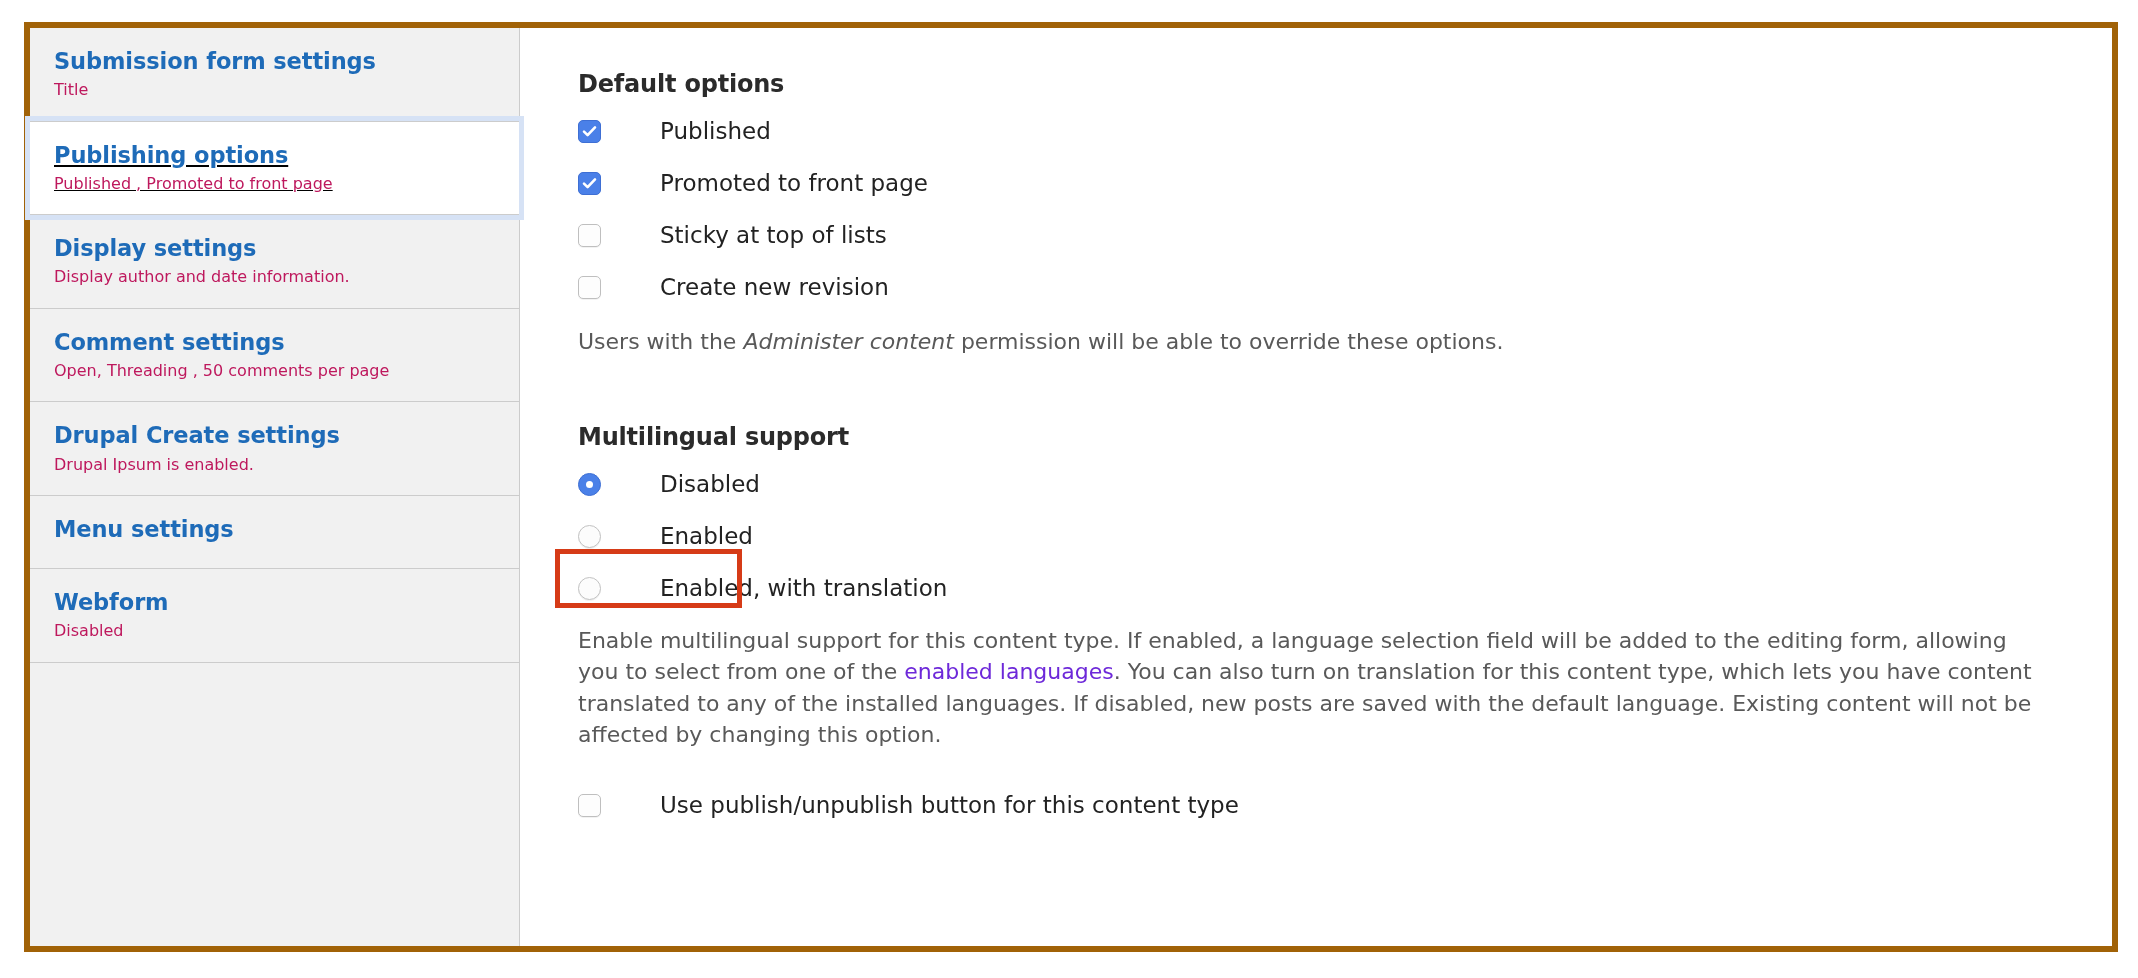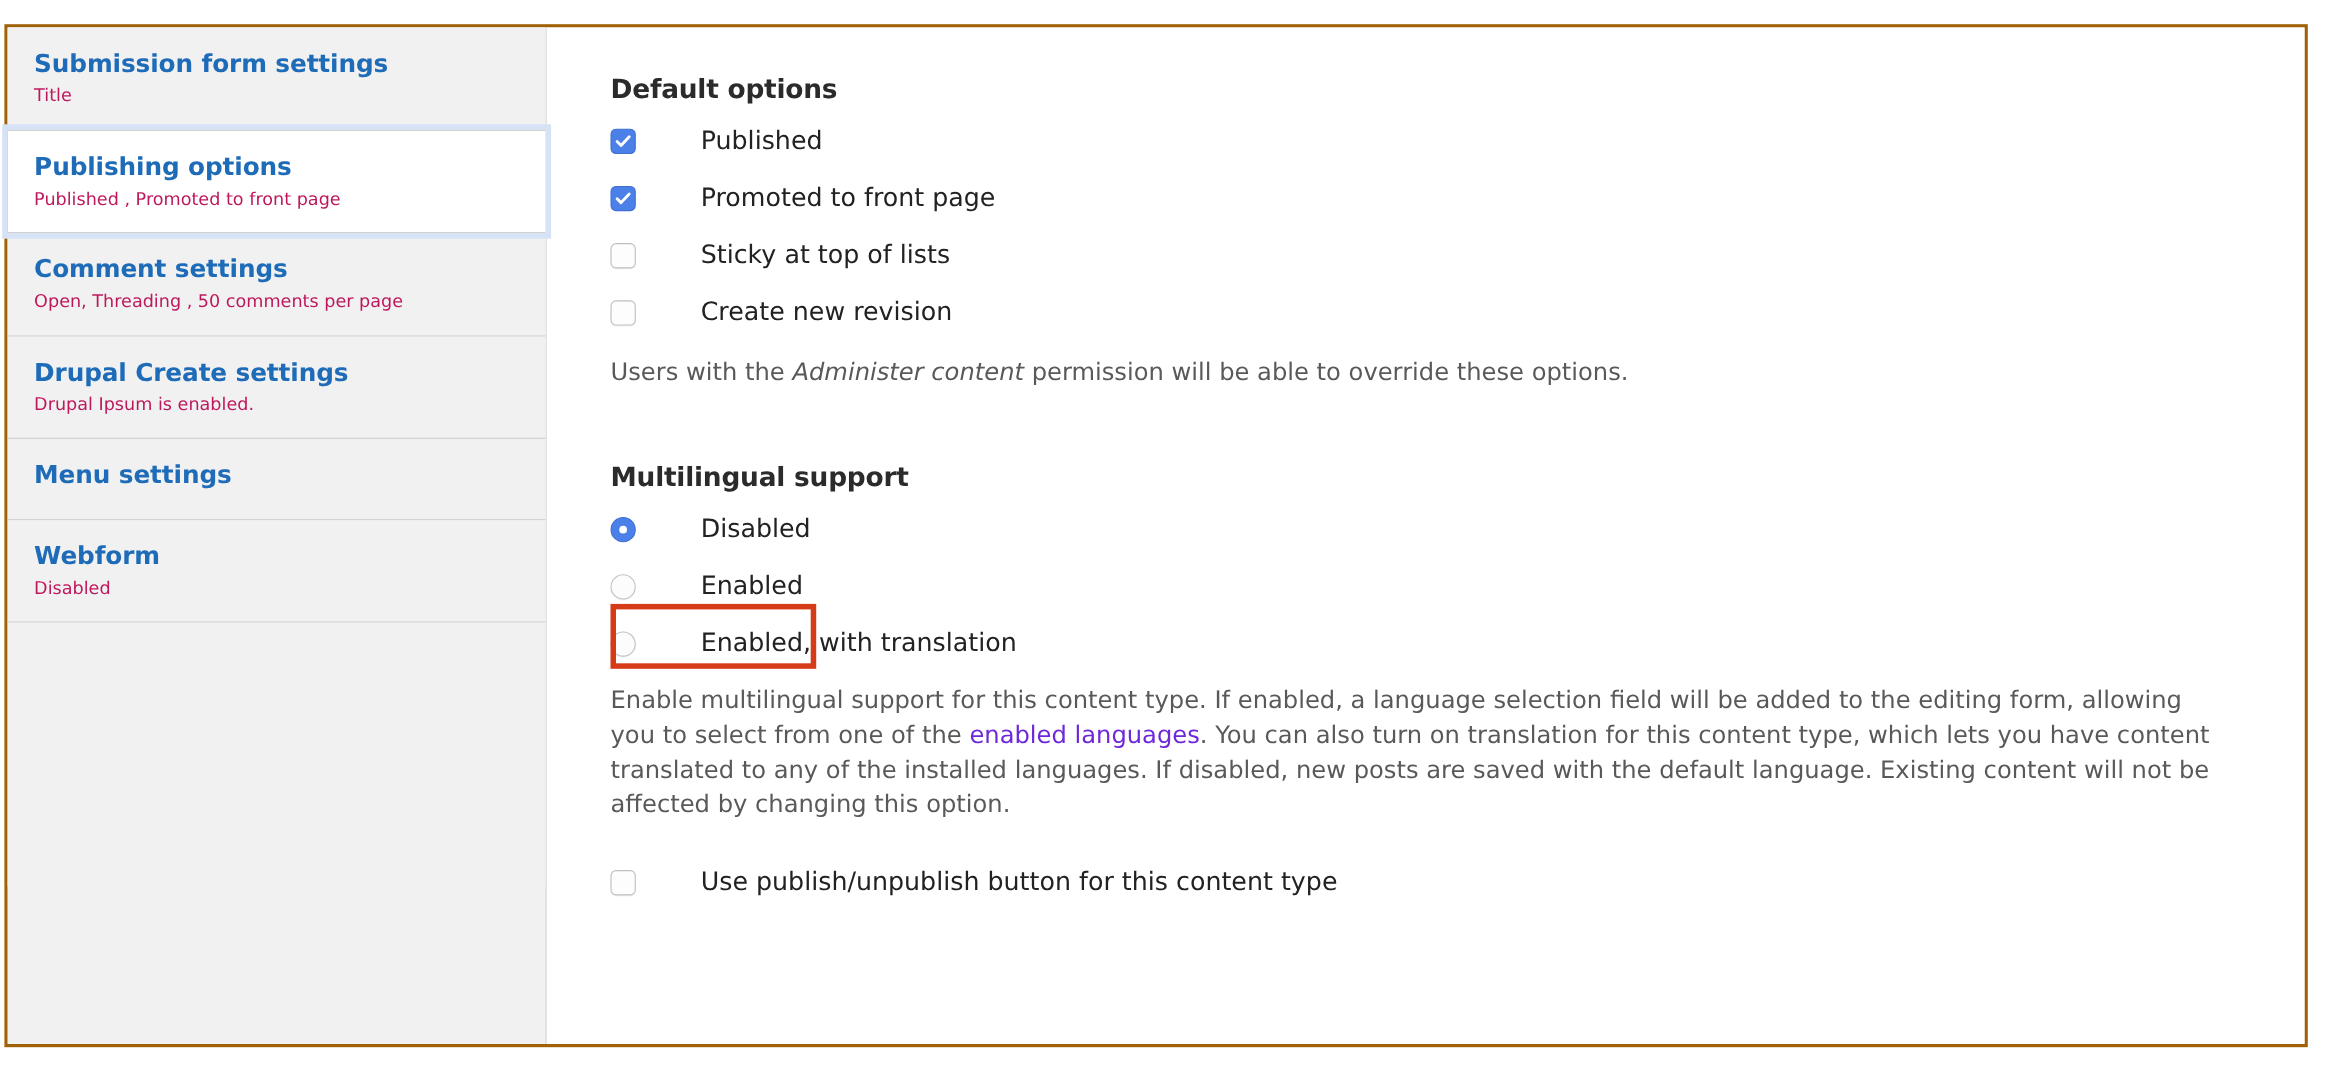--- a/index.html
+++ b/index.html
@@ -15,26 +15,26 @@
   #page {
     position: relative;
     width: 2138px;
     height: 978px;
     background: #ffffff;
   }
 
   
   .vtabs {
     position: absolute;
-    left: 4px;
+    left: 24px;
     top: 22px;
     width: 2094px;
     height: 930px;
     box-sizing: border-box;
-    border: 3px solid #a16207;
+    border: 6px solid #a16207;
     background: #ffffff;
     display: flex;
     align-items: stretch;
   }
 
   
   .vtabs-menu {
     width: 490px;
     flex: 0 0 490px;
     box-sizing: border-box;
@@ -70,20 +70,21 @@
   }
 
   
   .vtab.is-selected {
     background: #ffffff;
     border-top: 1px solid #cccccc;
     outline: 5px solid #d6e2f5;
     outline-offset: 0px;
     z-index: 5;
     margin-top: -1px;
+    text-decoration: underline;
   }
 
   .vtab.is-empty {
     min-height: 240px;
     padding: 0;
     border-bottom: none;
   }
 
   
   .vtabs-pane {
@@ -223,20 +224,24 @@
       <div class="vtab">
         <span class="vtab-title">Submission form settings</span>
         <span class="vtab-summary">Title</span>
       </div>
 
       <div class="vtab is-selected">
         <span class="vtab-title">Publishing options</span>
         <span class="vtab-summary">Published , Promoted to front page</span>
       </div>
 
+      <div class="vtab">
+        <span class="vtab-title">Display settings</span>
+        <span class="vtab-summary">Display author and date information.</span>
+      </div>
 
       <div class="vtab">
         <span class="vtab-title">Comment settings</span>
         <span class="vtab-summary">Open, Threading , 50 comments per page</span>
       </div>
 
       <div class="vtab">
         <span class="vtab-title">Drupal Create settings</span>
         <span class="vtab-summary">Drupal Ipsum is enabled.</span>
       </div>

